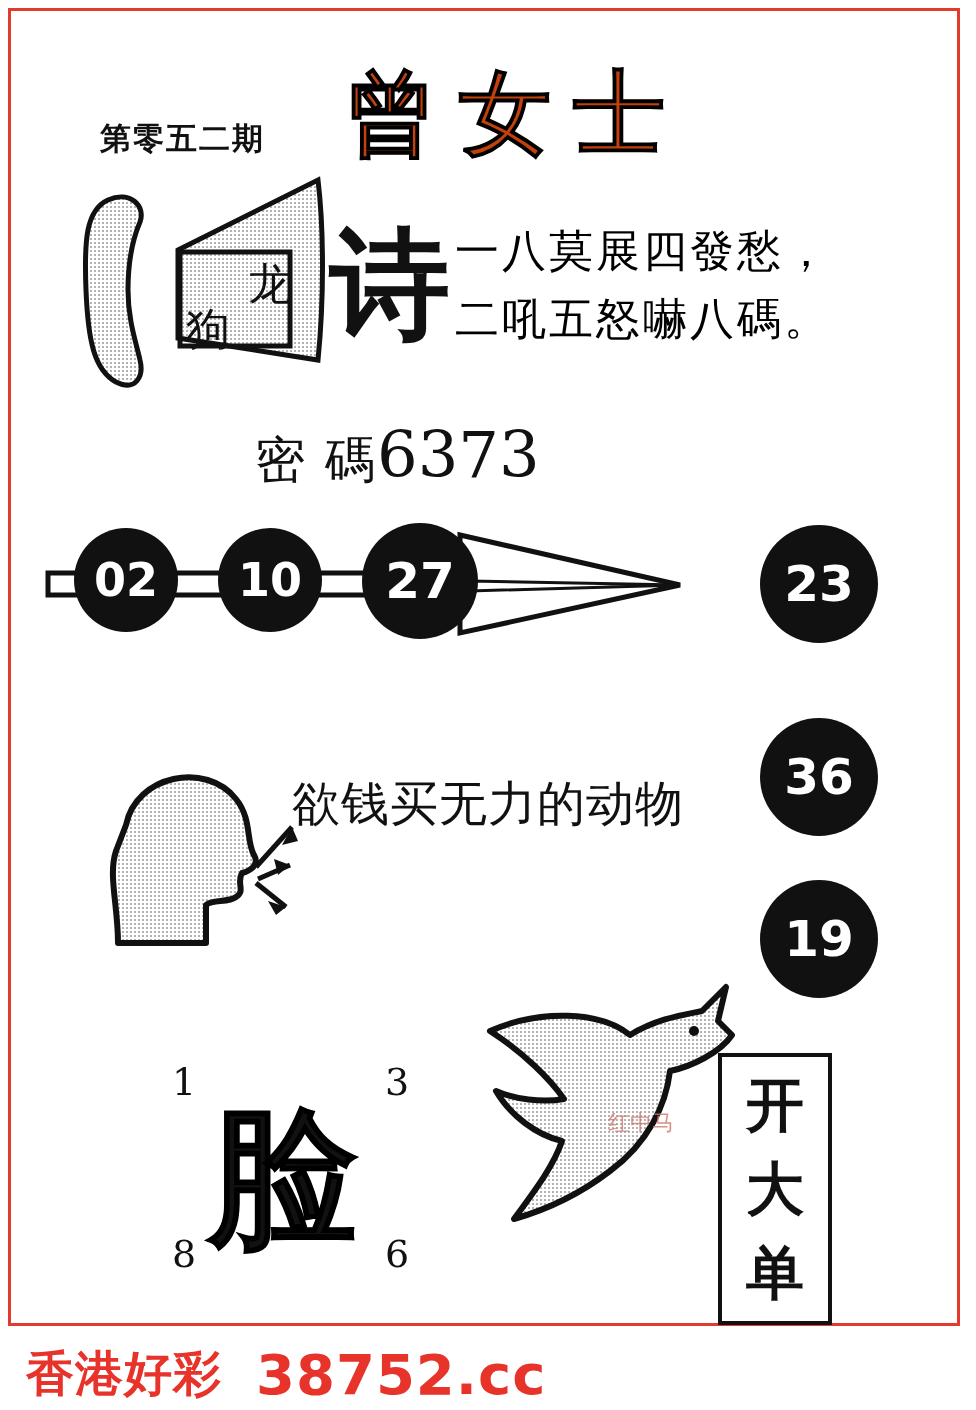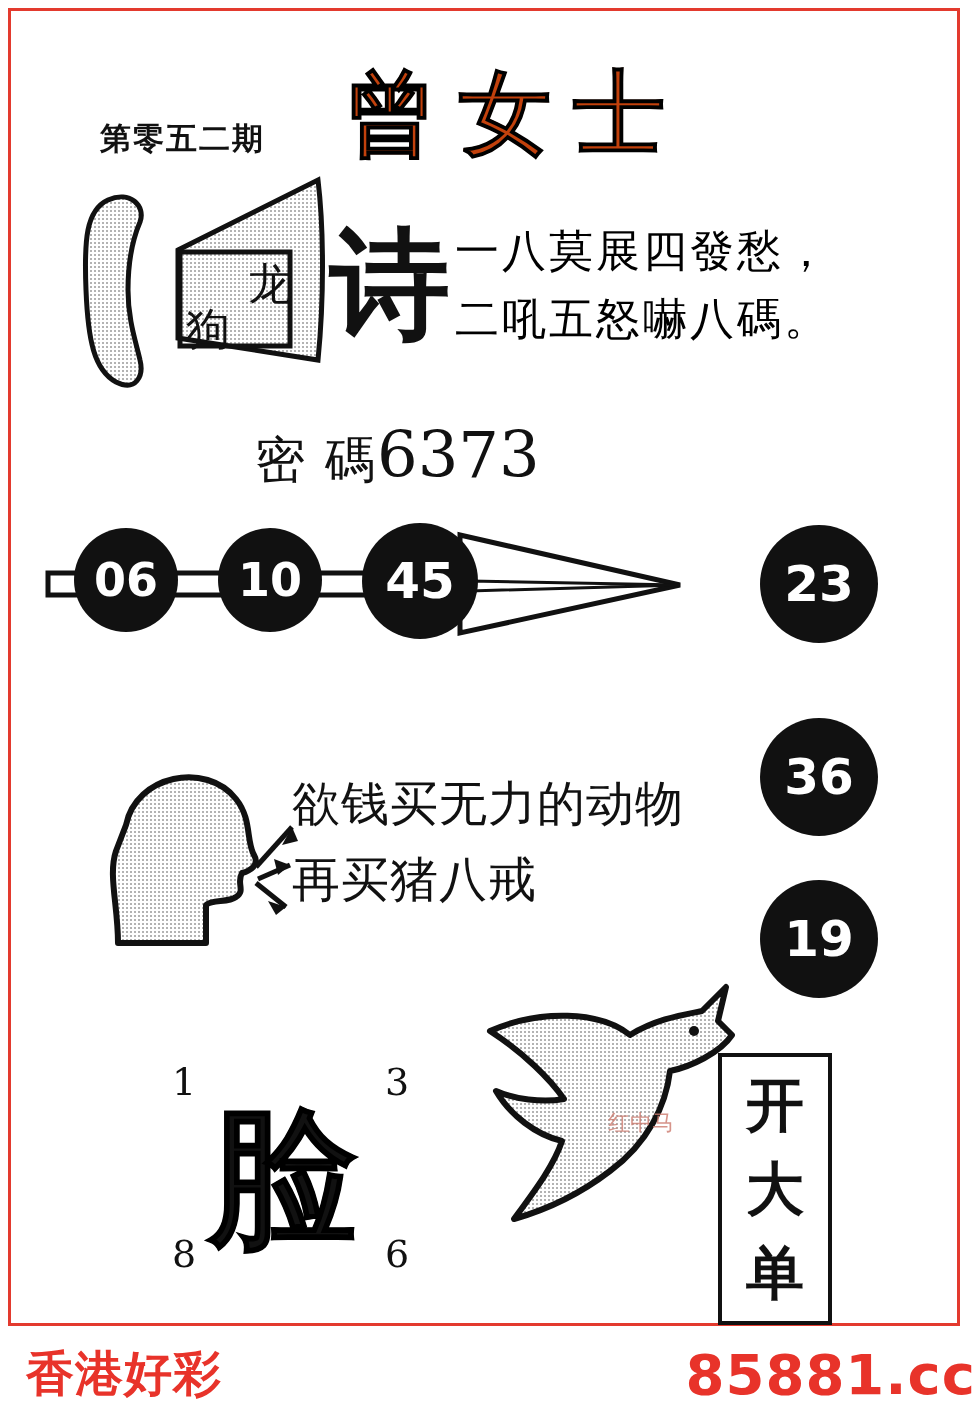--- a/index.html
+++ b/index.html
@@ -209,21 +209,20 @@
 
   
   .footer {
     position: absolute;
     left: 0;
     top: 1338px;
     width: 976px;
     height: 72px;
     display: flex;
     align-items: center;
-    justify-content: space-between;
   }
   .footer .cn {
     margin-left: 26px;
     font-size: 48px;
     font-weight: bold;
     color: #e8332a;
     font-family: "DejaVu Sans", sans-serif;
     letter-spacing: 1px;
   }
   .footer .url {
@@ -269,40 +268,39 @@
   <div class="code-line">
     <span>密 碼</span><span class="num">6373</span>
   </div>
 
   <svg class="arrow-group" width="660" height="160" viewBox="0 0 660 160">
     <rect x="8" y="58" width="440" height="22" fill="#ffffff" stroke="#111" stroke-width="5"></rect>
     <path d="M420 20 L640 70 L420 118 Z" fill="#ffffff" stroke="#111" stroke-width="5"></path>
     <path d="M430 66 L640 70 L430 76 Z" fill="#ffffff" stroke="#111" stroke-width="3"></path>
   </svg>
 
-  <div class="ball ball-sm b0">06</div>
+  <div class="ball ball-sm b0">02</div>
   <div class="ball ball-sm b1">10</div>
-  <div class="ball ball-sm b2">45</div>
+  <div class="ball ball-sm b2">27</div>
 
   <div class="ball ball-lg r0">23</div>
   <div class="ball ball-lg r1">36</div>
   <div class="ball ball-lg r2">19</div>
 
   <svg class="head-svg" width="280" height="210" viewBox="0 0 280 210">
     <path d="M40 70 C50 20 120 6 150 44 C166 64 160 86 168 100 C174 110 164 116 156 118 C150 128 160 136 150 142 C142 148 126 144 120 150 L120 188 L32 188 C32 150 22 120 30 96 Z" fill="url(#dots)" stroke="#111" stroke-width="6" stroke-linejoin="round"></path>
     <line x1="170" y1="112" x2="206" y2="72" stroke="#111" stroke-width="5"></line>
     <path d="M206 72 L196 90 L212 86 Z" fill="#111"></path>
     <line x1="170" y1="128" x2="200" y2="152" stroke="#111" stroke-width="5"></line>
     <path d="M200 152 L182 146 L190 160 Z" fill="#111"></path>
     <line x1="172" y1="124" x2="204" y2="110" stroke="#111" stroke-width="5"></line>
     <path d="M204 110 L188 104 L192 120 Z" fill="#111"></path>
   </svg>
 
   <div class="hint hint0">欲钱买无力的动物</div>
-  <div class="hint hint1">再买猪八戒</div>
 
   <div class="corner-digit cd0">1</div>
   <div class="corner-digit cd1">3</div>
   <div class="corner-digit cd2">8</div>
   <div class="corner-digit cd3">6</div>
   <div class="big-char">脸</div>
 
   <svg class="bird-svg" width="290" height="290" viewBox="0 0 290 290">
     <path d="M10 56 C60 34 120 36 150 60 C176 44 202 40 222 36 L246 12 L238 46 L252 60 C240 78 210 92 190 96
              C186 130 168 168 130 196 C96 222 62 236 34 244 C56 214 74 190 82 166
@@ -312,16 +310,16 @@
   <div class="bird-watermark">红中马</div>
 
   <div class="vbox">
     <span>开</span>
     <span>大</span>
     <span>单</span>
   </div>
 
   <div class="footer">
     <div class="cn">香港好彩</div>
-    <div class="url">85881.cc</div>
+    <div class="url">38752.cc</div>
   </div>
 
 </div>
 
 </body></html>

